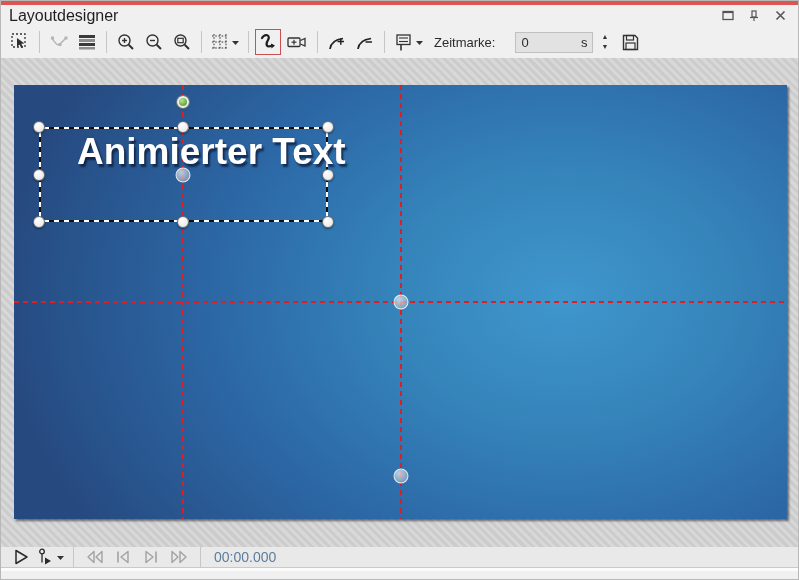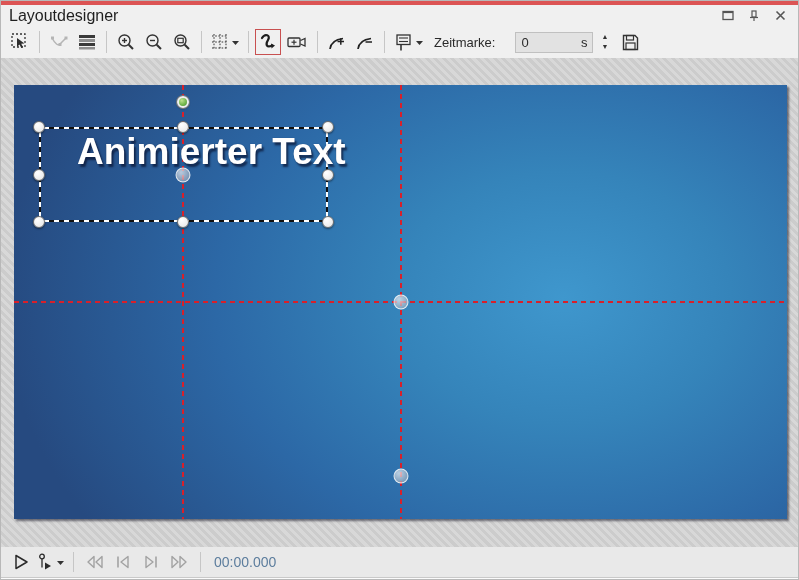--- a/index.html
+++ b/index.html
@@ -84,21 +84,21 @@
     border:1px solid rgba(255,255,255,0.75); box-shadow:none;
   }
   .stage-text {
     position:absolute; left:52px; top:46px;
     font-size:37px; font-weight:bold; color:#ffffff; white-space:nowrap; letter-spacing:0px;
     text-shadow:2px 3px 2px rgba(8,18,48,0.7), 0 0 1px rgba(8,18,48,0.45);
     margin-left:11px;
   }
   
   .playbar {
-    height:30px; background:#e9e9e9; display:flex; align-items:center; padding:0 8px; gap:4px;
+    height:20px; background:#e9e9e9; display:flex; align-items:center; padding:0 8px; gap:4px;
   }
   .pbtn { min-width:24px; height:24px; display:flex; align-items:center; justify-content:center; gap:3px; }
   .psep { width:1px; height:20px; background:#c6c6c6; margin:0 5px; }
   .timecode { font-size:14px; color:#5c7d9d; margin-left:4px; }
   .bottomstrip { height:4px; background:#fbfbfb; border-top:1px solid #c9c9c9; }
   svg { display:block; }
 </style>
 </head>
 <body>
 

